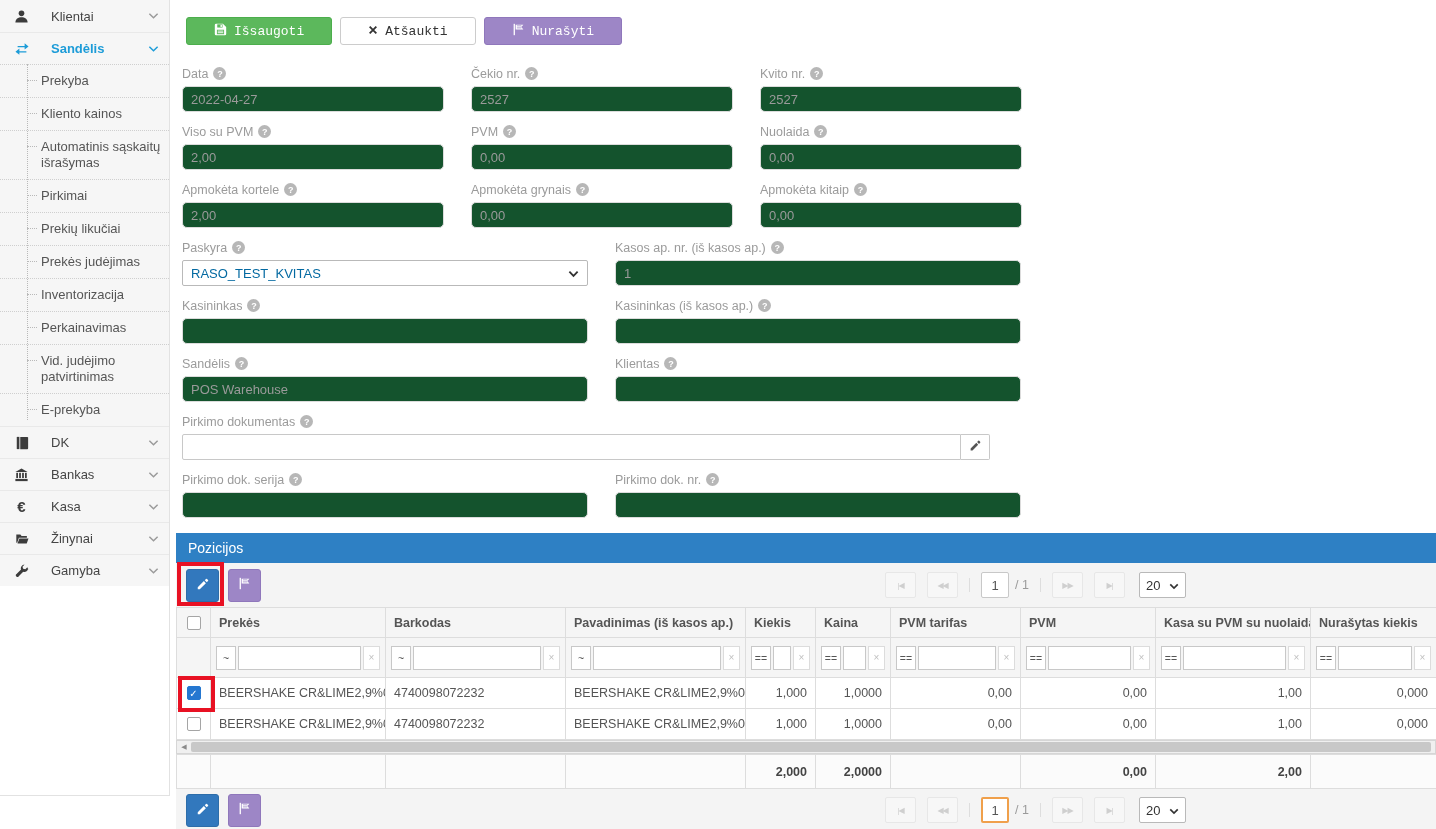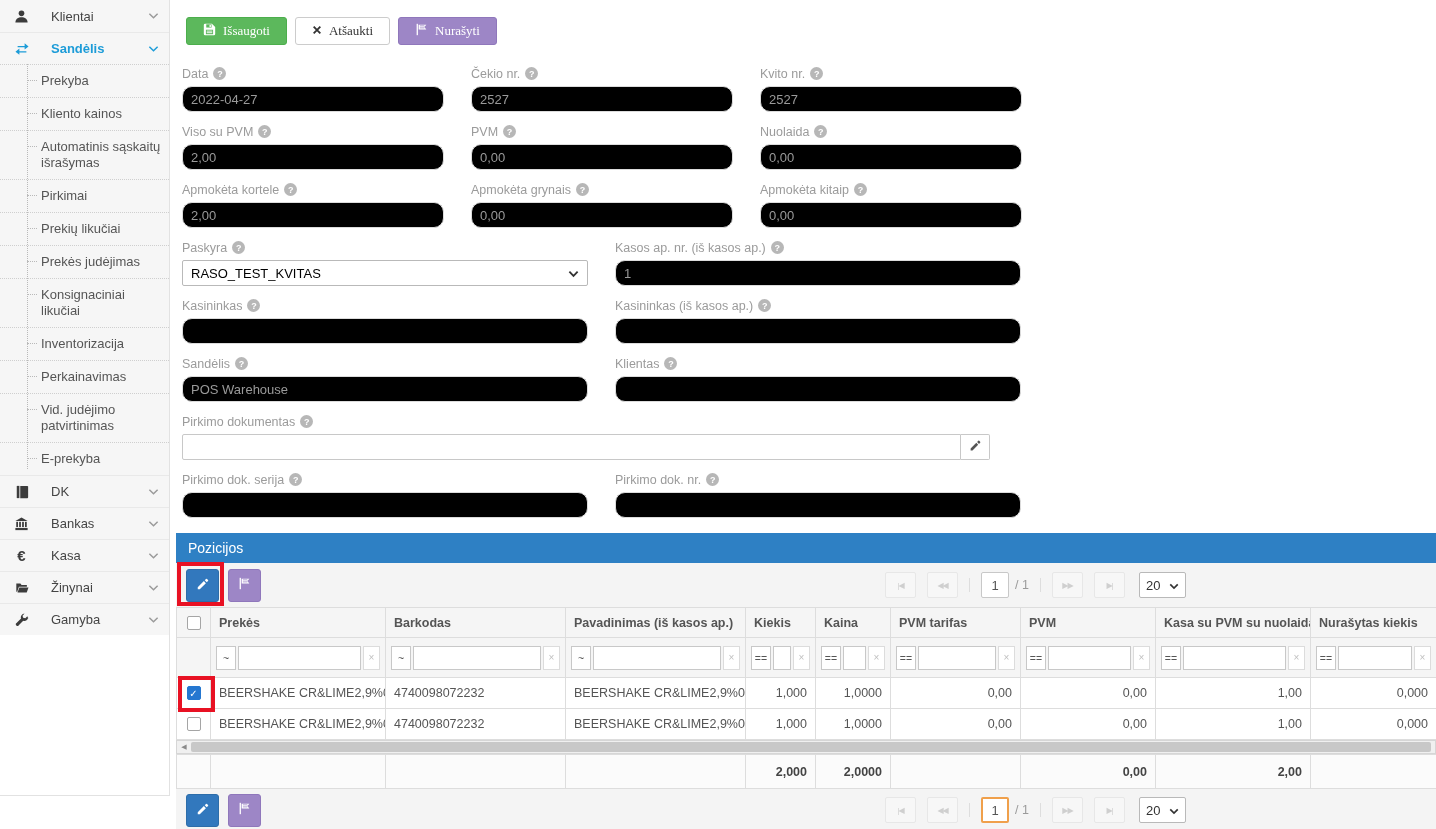--- a/index.html
+++ b/index.html
@@ -41,48 +41,48 @@
   .sub.active { color:#41aede; }
   .caret-red {
     position:absolute; left:16px; top:11px; width:0; height:0;
     border-left:5px solid #b1453a; border-top:4px solid transparent; border-bottom:4px solid transparent;
   }
   .side-fill { background:#fff; height:60px; }
   
   .main { position:absolute; left:176px; top:0; width:1260px; height:829px; background:#fff; }
   .btnrow { margin:17px 0 0 10px; display:flex; gap:8px; }
   .btn {
-    height:28px; padding:0 16px; border-radius:3px; font-size:13px;
+    height:28px; padding:0 27px; border-radius:3px; font-size:13px;
     display:inline-flex; align-items:center; gap:7px; cursor:pointer; border:1px solid transparent;
-    font-family:Liberation Serif, serif;
+    font-family:Liberation Mono, monospace;
   }
   .btn-green { background:#5cb85c; border-color:#4cae4c; color:#fff; }
   .btn-white { background:#fff; border-color:#ccc; color:#333; }
   .btn-purple { background:#9d86c6; border-color:#8f77bb; color:#fff; }
   
   .formwrap { margin:20px 0 0 6px; }
   .frow { display:flex; gap:27px; margin-bottom:11px; }
   .fgroup { display:flex; flex-direction:column; }
   .w1 { width:262px; } .w2 { width:406px; } .w3 { width:808px; }
   .flabel {
     height:17px; display:flex; align-items:center; gap:5px;
     color:#9b9b9b; font-size:12.5px; margin-bottom:4px; white-space:nowrap;
   }
   .q {
     width:13px; height:13px; border-radius:50%; background:#b7b7b7; color:#fff;
     font-size:9px; font-weight:bold; display:inline-flex; align-items:center; justify-content:center;
     flex:none;
   }
   .fin {
-    height:26px; border:1px solid #dcdcdc; background:#000000; color:#9a9a9a;
-    padding:0 8px; font-size:13px; border-radius:10px; width:100%; font-family:inherit;
+    height:26px; border:1px solid #dcdcdc; background:#14532d; color:#9a9a9a;
+    padding:0 8px; font-size:13px; border-radius:5px; width:100%; font-family:inherit;
   }
   .fin.en { background:#fff; border-color:#c8c8c8; color:#333; }
   .selectbox {
-    height:26px; border:1px solid #b9b9b9; background:#fff; color:#000000; border-radius:2px;
+    height:26px; border:1px solid #b9b9b9; background:#fff; color:#0369a1; border-radius:2px;
     display:flex; align-items:center; justify-content:space-between; padding:0 8px; cursor:pointer;
   }
   .inputrow { display:flex; }
   .sq-white {
     width:30px; height:26px; background:#fff; border:1px solid #c8c8c8; border-left:none;
     display:flex; align-items:center; justify-content:center; color:#555; cursor:pointer; border-radius:0 2px 2px 0;
   }
   
   .posbar {
     margin-top:15px; height:30px; background:#2e80c4; color:#fff;
@@ -182,21 +182,20 @@
         </svg>
     </span>
   </div>
   <div class="subs">
     <div class="sub">Prekyba</div>
     <div class="sub">Kliento kainos</div>
     <div class="sub">Automatinis sąskaitų išrašymas</div>
     <div class="sub">Pirkimai</div>
     <div class="sub">Prekių likučiai</div>
     <div class="sub">Prekės judėjimas</div>
-    <div class="sub">Konsignaciniai likučiai</div>
     <div class="sub">Inventorizacija</div>
     <div class="sub">Perkainavimas</div>
     <div class="sub">Vid. judėjimo patvirtinimas</div>
     <div class="sub">E-prekyba</div>
   </div>
   <div class="side-item">
     <span class="ic">
       <svg width="14" height="14" viewBox="0 0 16 16" fill="currentColor">
           <path d="M2 1h3v14H2z"></path>
           <path d="M6 1h8a1 1 0 011 1v12a1 1 0 01-1 1H6z"></path>

